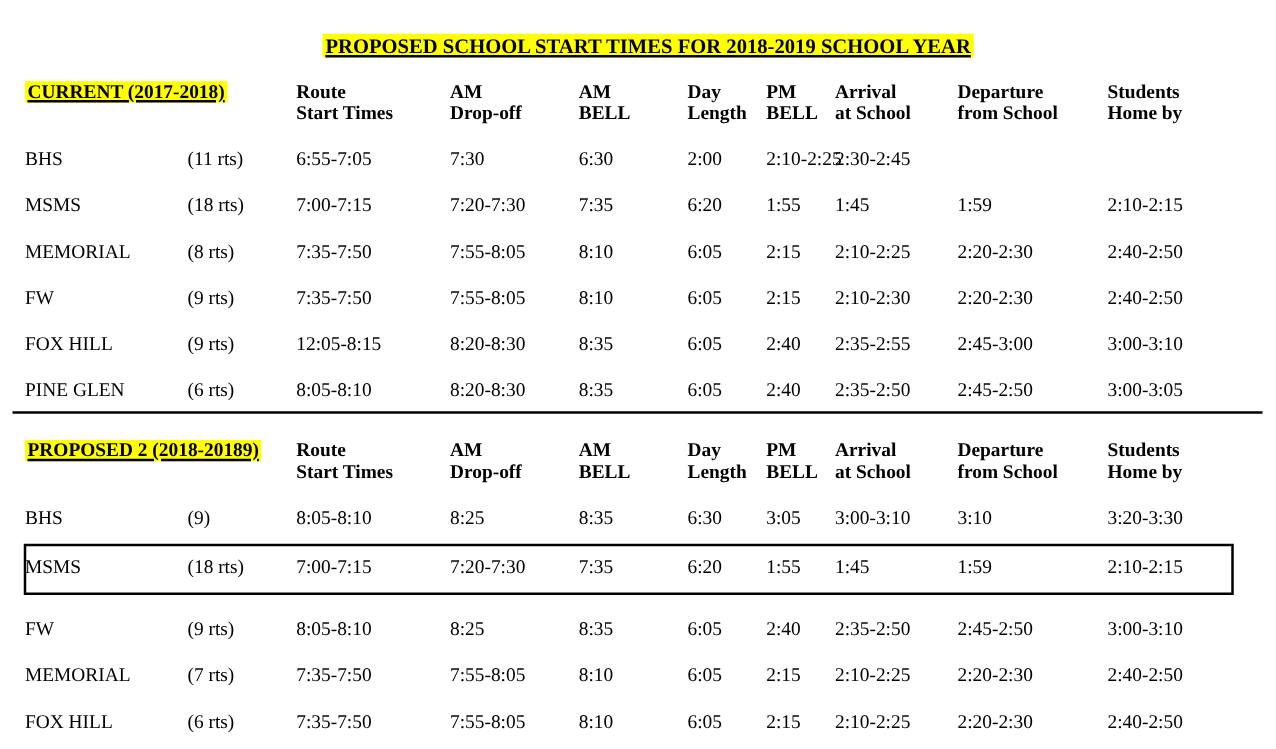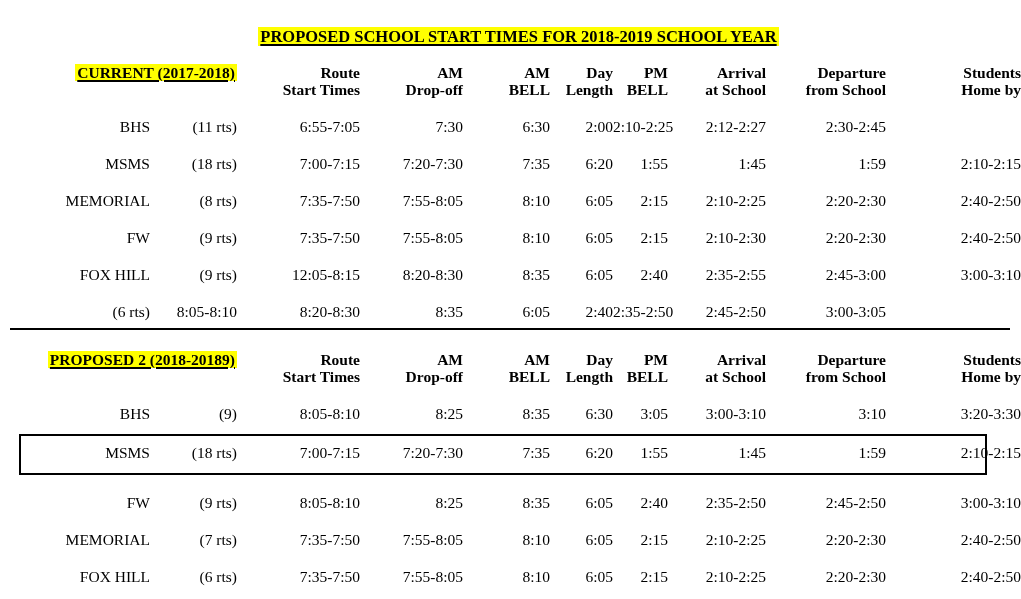--- a/index.html
+++ b/index.html
@@ -18,21 +18,21 @@
   .hl {
     background: var(--hl);
     font-weight: bold;
     text-decoration: underline;
     text-decoration-thickness: 2px;
     text-underline-offset: 2px;
   }
   .title { font-size: 16.5px; padding: 0 2px; }
 
   
-  .section-header, .data-row { display: grid; width: 1021px; text-align: right; }
+  .section-header, .data-row { display: grid; width: 1021px; }
   .data-row {
     grid-template-columns: 20px 130px 87px 123px 103px 87px 63px 55px 98px 120px 1fr;
     height: 22px; line-height: 22px;
     margin-bottom: 15px;
     position: relative;
   }
   .section-header {
     grid-template-columns: 20px 217px 123px 103px 87px 63px 55px 98px 120px 1fr;
     line-height: 17px;
   }
@@ -99,21 +99,20 @@
   <div class="rows">
       <div class="data-row">
     <div class="cell gutter"></div>
     <div class="cell">BHS</div>
     <div class="cell">(11 rts)</div>
     <div class="cell">6:55-7:05</div>
     <div class="cell">7:30</div>
     <div class="cell">6:30</div>
     <div class="cell">2:00</div>
     <div class="cell">2:10-2:25</div>
-    <div class="cell">2:12-2:27</div>
     <div class="cell">2:30-2:45</div>
 
   </div>
       <div class="data-row">
     <div class="cell gutter"></div>
     <div class="cell">MSMS</div>
     <div class="cell">(18 rts)</div>
     <div class="cell">7:00-7:15</div>
     <div class="cell">7:20-7:30</div>
     <div class="cell">7:35</div>
@@ -161,20 +160,21 @@
     <div class="cell">8:35</div>
     <div class="cell">6:05</div>
     <div class="cell">2:40</div>
     <div class="cell">2:35-2:55</div>
     <div class="cell">2:45-3:00</div>
     <div class="cell">3:00-3:10</div>
 
   </div>
       <div class="data-row">
     <div class="cell gutter"></div>
+    <div class="cell">PINE GLEN</div>
     <div class="cell">(6 rts)</div>
     <div class="cell">8:05-8:10</div>
     <div class="cell">8:20-8:30</div>
     <div class="cell">8:35</div>
     <div class="cell">6:05</div>
     <div class="cell">2:40</div>
     <div class="cell">2:35-2:50</div>
     <div class="cell">2:45-2:50</div>
     <div class="cell">3:00-3:05</div>
 

